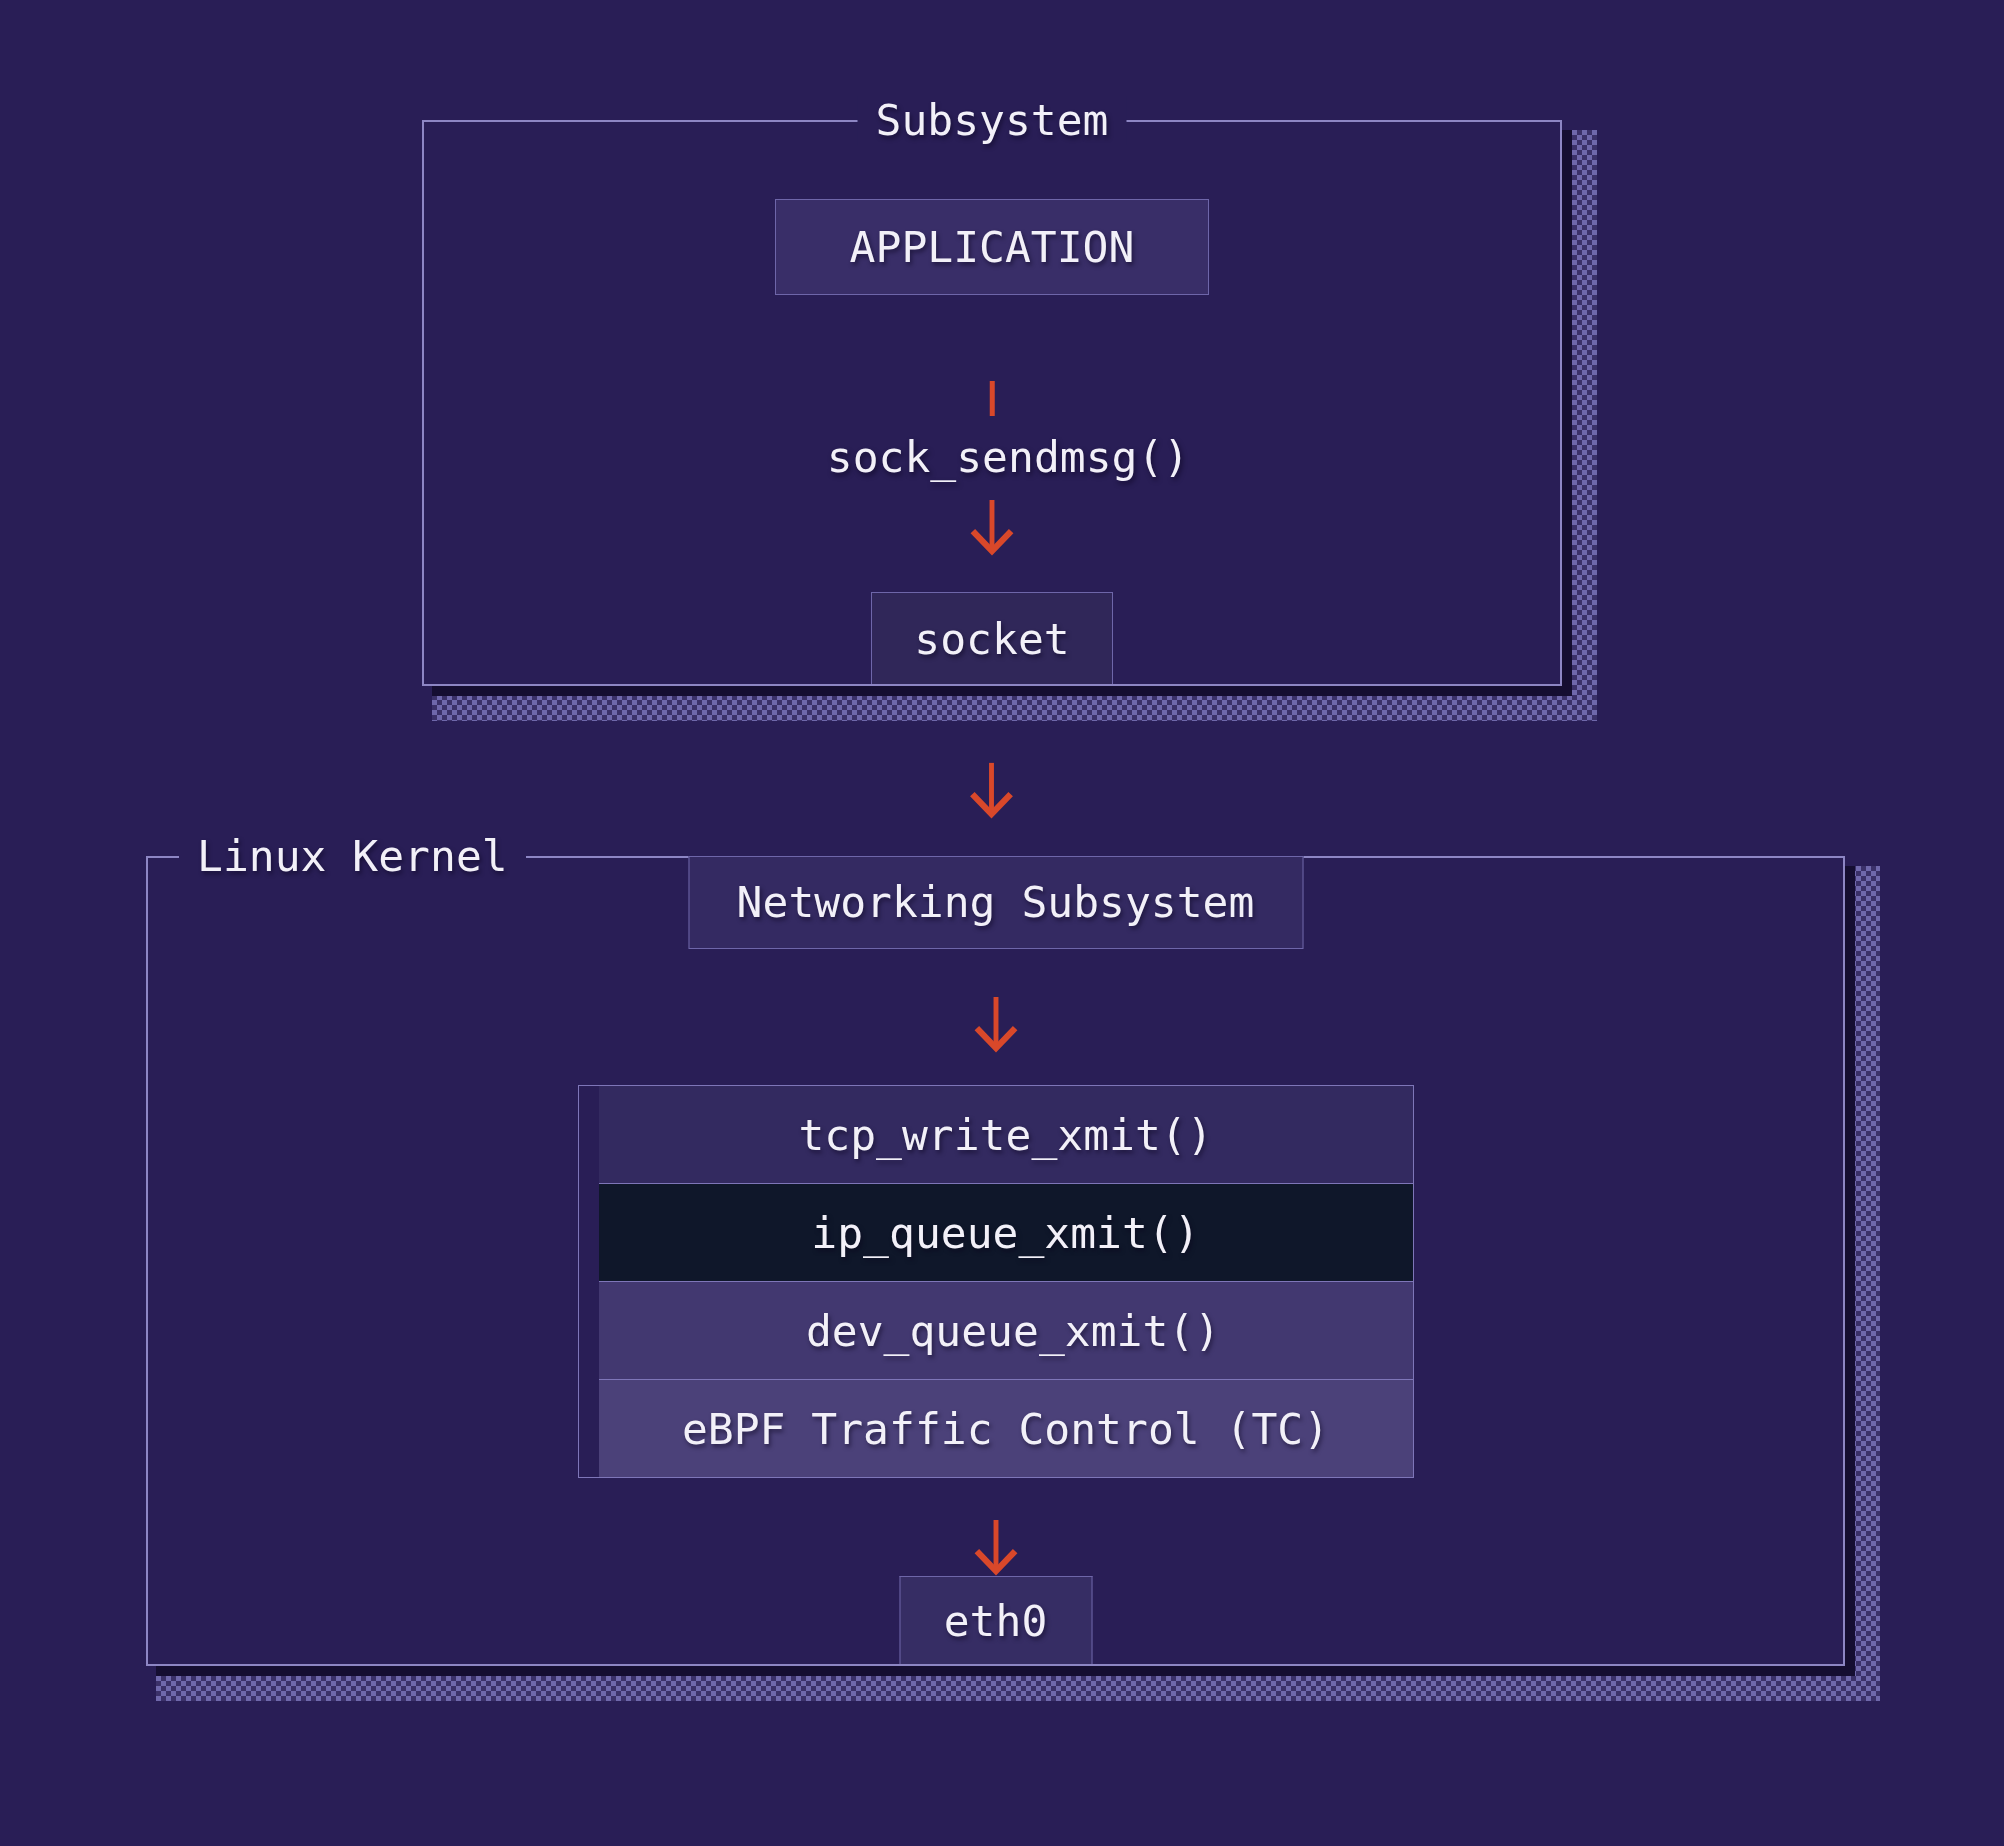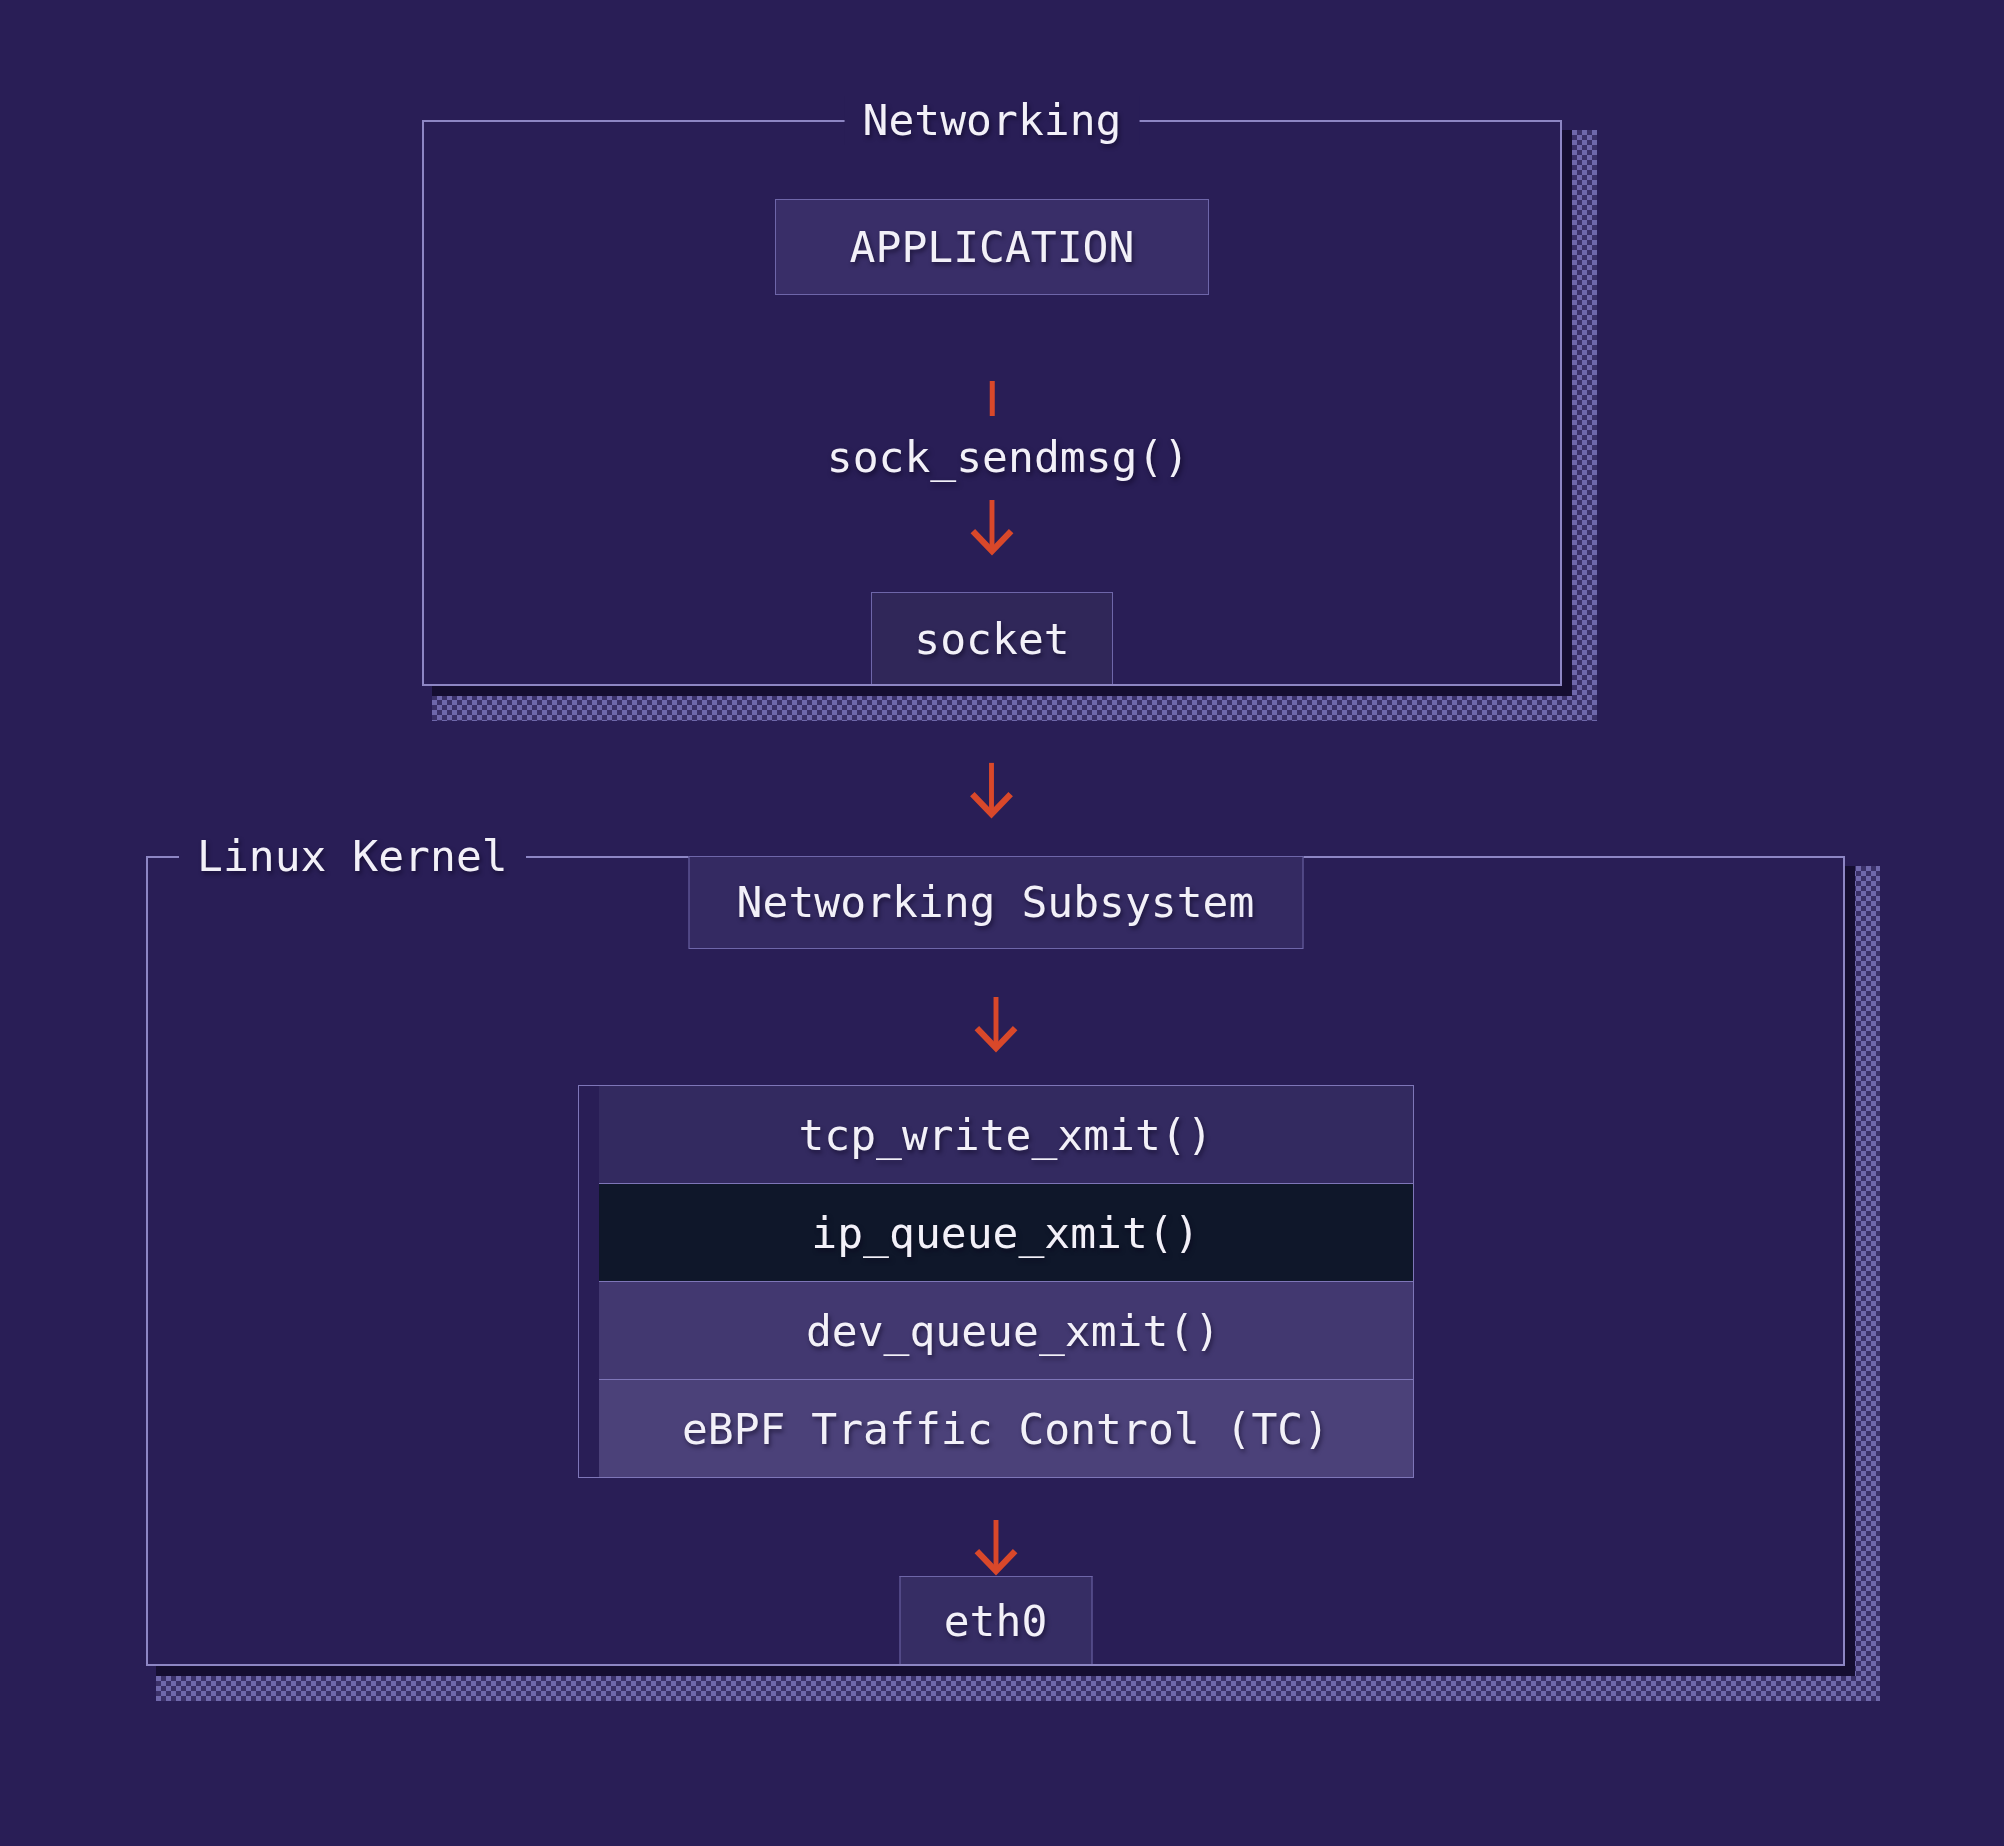--- a/index.html
+++ b/index.html
@@ -112,21 +112,21 @@
 </style>
 </head>
 <body>
 
 <div class="stage">
 
   <div class="panel-wrap userspace-wrap">
     <div class="shadow dots"></div>
     <div class="shadow solid"></div>
     <div class="panel">
-      <span class="legend centered">Networking</span>
+      <span class="legend centered">Subsystem</span>
 
       <div class="box application-box centered-x">
         <span>APPLICATION</span>
       </div>
 
       <div class="stub-line centered-x"></div>
 
       <div class="syscall-text">sock_sendmsg()</div>
 
       <svg class="arrow a1 centered-x" viewBox="0 0 110 132">

